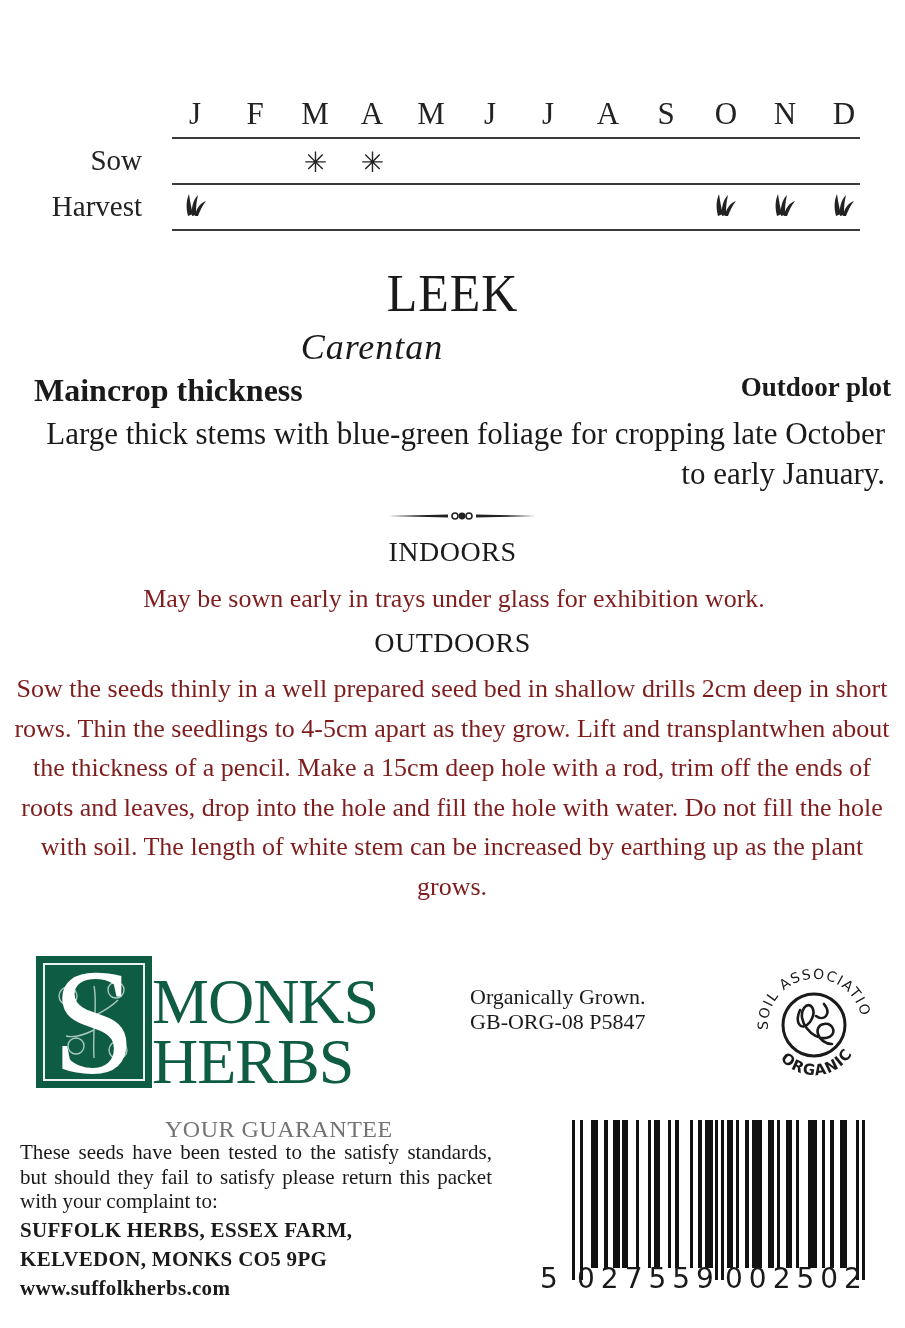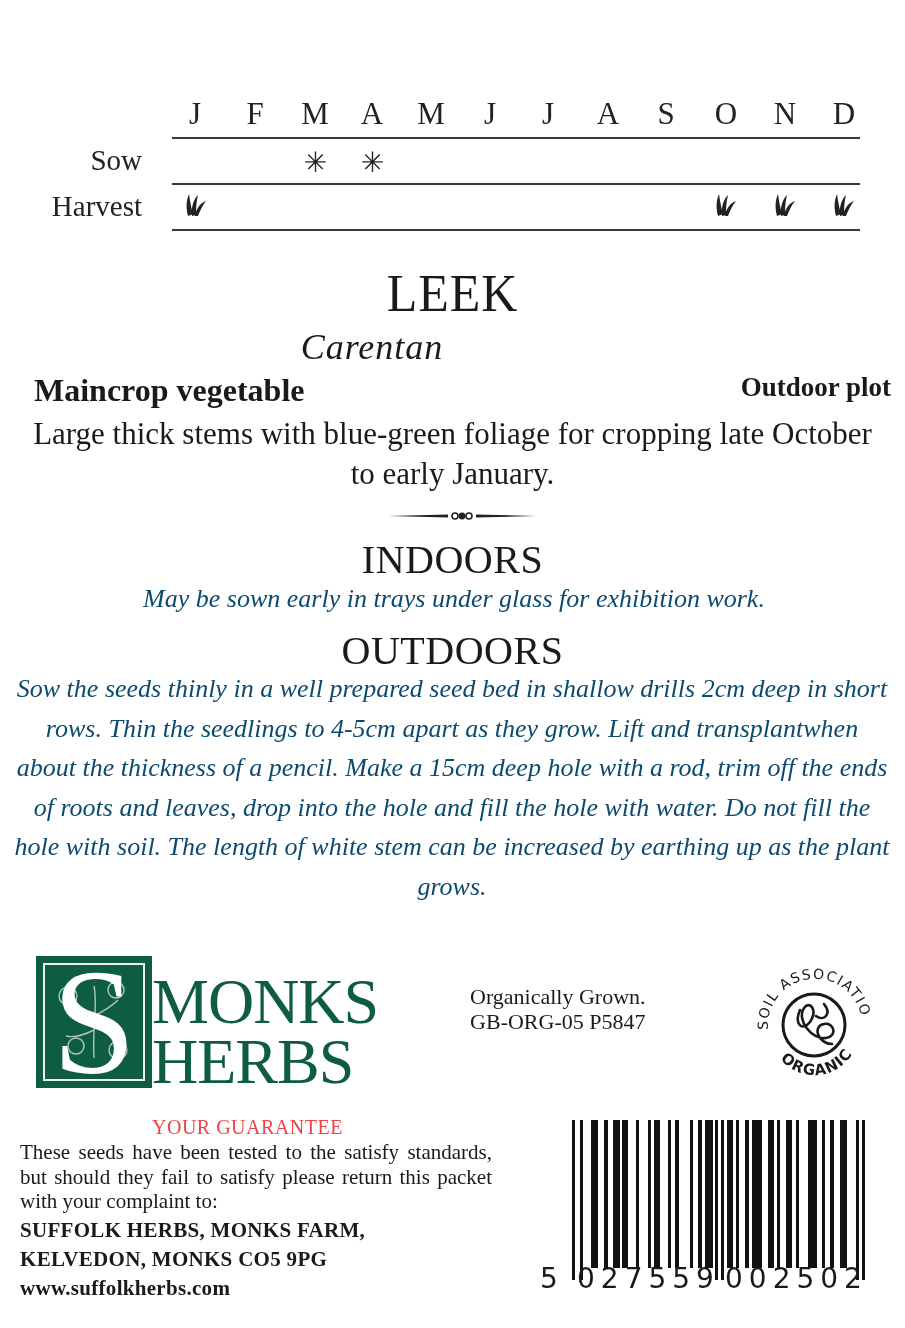--- a/index.html
+++ b/index.html
@@ -14,36 +14,36 @@
     .mark { position:absolute; width:57px; text-align:center; }
     .sow-mark { top:146px; font-size:28px; color:#222; font-family:"DejaVu Sans",sans-serif; }
     .harvest-mark { top:192px; height:30px; }
     .harvest-mark svg { display:block; margin:0 auto; }
 
     
     .title { position:absolute; left:0; width:905px; top:264px; text-align:center; font-size:50px; font-weight:normal; letter-spacing:1px; color:#1a1a1a; transform:scaleY(1.05); }
     .variety { position:absolute; left:0; width:744px; top:326px; text-align:center; font-size:36px; font-style:italic; color:#1a1a1a; letter-spacing:1px; }
     .tag-left { position:absolute; left:34px; top:372px; font-size:32px; font-weight:bold; color:#1a1a1a; }
     .tag-right { position:absolute; right:14px; top:372px; font-size:27px; font-weight:bold; color:#1a1a1a; }
-    .desc { position:absolute; left:20px; width:865px; top:414px; text-align:center; font-size:31px; line-height:40px; color:#1a1a1a; }
+    .desc { position:absolute; left:20px; width:865px; top:414px; text-align:right; font-size:31px; line-height:40px; color:#1a1a1a; }
 
     .divider { position:absolute; left:388px; top:509px; width:148px; height:14px; }
 
-    .h2 { position:absolute; left:0; width:905px; text-align:center; font-size:40px; color:#1a1a1a; letter-spacing:0.5px; }
-    .para { position:absolute; left:20px; width:868px; text-align:center; font-size:26px; line-height:39.5px; color:#0c4a6e;font-style:italic; }
+    .h2 { position:absolute; left:0; width:905px; text-align:center; font-size:28px; color:#1a1a1a; letter-spacing:0.5px; }
+    .para { position:absolute; left:20px; width:868px; text-align:center; font-size:26px; line-height:39.5px; color:#7f1d1d; }
 
     
     .logo-box { position:absolute; left:36px; top:956px; width:116px; height:132px; background:#0f5c45; border:2px solid #0f5c45; box-sizing:border-box; }
     .logo-box .inner { position:absolute; left:5px; top:5px; right:5px; bottom:5px; border:2px solid #e9f2ee; }
     .logo-s { position:absolute; left:0; top:-6px; width:100%; text-align:center; font-size:150px; line-height:140px; color:#ffffff; font-family:"Liberation Serif",serif; }
     .logo-word { position:absolute; color:#0f5c45; font-family:"Liberation Serif",serif; letter-spacing:-1px; }
 
     .cert-text { position:absolute; left:470px; top:984px; font-size:22px; line-height:25px; color:#1a1a1a;text-align:center; }
 
-    .guarantee-title { position:absolute; left:152px; top:1116px; font-size:20px; letter-spacing:0.5px; color:#ef4444; }
+    .guarantee-title { position:absolute; left:165px; top:1116px; font-size:24px; letter-spacing:0.5px; color:#737373; }
     .guarantee-body { position:absolute; left:20px; top:1140px; width:472px; font-size:21px; line-height:24.5px; color:#1a1a1a; text-align:justify; }
     .addr { position:absolute; left:20px; font-size:21px; font-weight:bold; color:#1a1a1a; letter-spacing:0.3px; }
 
     .barcode { position:absolute; left:560px; top:1120px; width:312px; height:160px; }
     .bc-digits { position:absolute; top:1262px; font-family:"DejaVu Sans","Liberation Sans",sans-serif; font-size:28px; color:#1a1a1a; letter-spacing:6px; }
   </style>
 </head>
 <body>
 
 <div class="months">
@@ -94,21 +94,21 @@
 <div class="mark harvest-mark" style="left:815px">
   <svg width="22" height="26" viewBox="0 0 22 26">
       <path d="M3 24 C1 16 1 9 4 2 C5 9 6 15 8 22 Z" fill="#222"></path>
       <path d="M7 24 C6 16 8 8 13 3 C11 11 11 17 11 23 Z" fill="#222"></path>
       <path d="M10 24 C11 17 15 11 21 9 C17 14 15 19 13 24 Z" fill="#222"></path>
     </svg>
 </div>
 
 <div class="title">LEEK</div>
 <div class="variety">Carentan</div>
-<div class="tag-left">Maincrop vegetable</div>
+<div class="tag-left">Maincrop thickness</div>
 <div class="tag-right">Outdoor plot</div>
 <div class="desc">Large thick stems with blue-green foliage for cropping late October to early January.</div>
 
 <svg class="divider" viewBox="0 0 148 14">
   <path d="M0 7 L60 5.5 L60 8.5 Z" fill="#222"></path>
   <path d="M148 7 L88 5.5 L88 8.5 Z" fill="#222"></path>
   <circle cx="67" cy="7" r="3" fill="none" stroke="#222" stroke-width="1.6"></circle>
   <circle cx="74" cy="7" r="3.4" fill="#222"></circle>
   <circle cx="81" cy="7" r="3" fill="none" stroke="#222" stroke-width="1.6"></circle>
 </svg>
@@ -132,37 +132,37 @@
         <path d="M48 64 C36 70 28 72 20 70"></path>
     </g>
   </svg>
   <div class="logo-s">S</div>
 </div>
 <div class="logo-word" style="left:152px;top:970px;font-size:64px;line-height:64px">MONKS</div>
 <div class="logo-word" style="left:152px;top:1030px;font-size:64px;line-height:64px">HERBS</div>
 
 <div class="cert-text">
   <div>Organically Grown.</div>
-  <div>GB-ORG-05 P5847</div>
+  <div>GB-ORG-08 P5847</div>
 </div>
 
 <svg class="abs" style="left:752px;top:962px" width="124" height="122" viewBox="0 0 124 122">
   <defs>
     <path id="arcTop" d="M16 68 A46 46 0 0 1 110 60"></path>
     <path id="arcBot" d="M22 86 A44 44 0 0 0 104 84"></path>
   </defs>
   <text font-family="DejaVu Sans, sans-serif" font-size="14" fill="#1a1a1a" letter-spacing="1.5"><textPath href="#arcTop">SOIL ASSOCIATION</textPath></text>
   <text font-family="DejaVu Sans, sans-serif" font-size="15" font-weight="bold" fill="#1a1a1a" letter-spacing="1"><textPath href="#arcBot" startOffset="12%">ORGANIC</textPath></text>
   <circle cx="62" cy="63" r="31" fill="none" stroke="#1a1a1a" stroke-width="3"></circle>
   <path d="M48 48 C42 62 50 70 58 60 C66 48 58 38 52 46 C44 58 60 78 74 76 C86 74 82 60 72 62 C60 64 66 82 80 82 M72 42 C80 52 72 60 64 54" fill="none" stroke="#1a1a1a" stroke-width="2.6" stroke-linecap="round"></path>
 </svg>
 
 <div class="guarantee-title">YOUR GUARANTEE</div>
 <div class="guarantee-body">These seeds have been tested to the satisfy standards, but should they fail to satisfy please return this packet with your complaint to:</div>
-<div class="addr" style="top:1218px">SUFFOLK HERBS, MONKS FARM,</div>
+<div class="addr" style="top:1218px">SUFFOLK HERBS, ESSEX FARM,</div>
 <div class="addr" style="top:1247px">KELVEDON, MONKS CO5 9PG</div>
 <div class="addr" style="top:1276px">www.suffolkherbs.com</div>
 
 <svg class="barcode" viewBox="0 0 312 160">
   <g fill="#111">
     <rect x="12" y="0" width="3" height="160"></rect>
       <rect x="20" y="0" width="3" height="160"></rect>
     <rect x="31" y="0" width="7" height="148"></rect>
       <rect x="44" y="0" width="4" height="148"></rect>
     <rect x="53" y="0" width="7" height="148"></rect>

